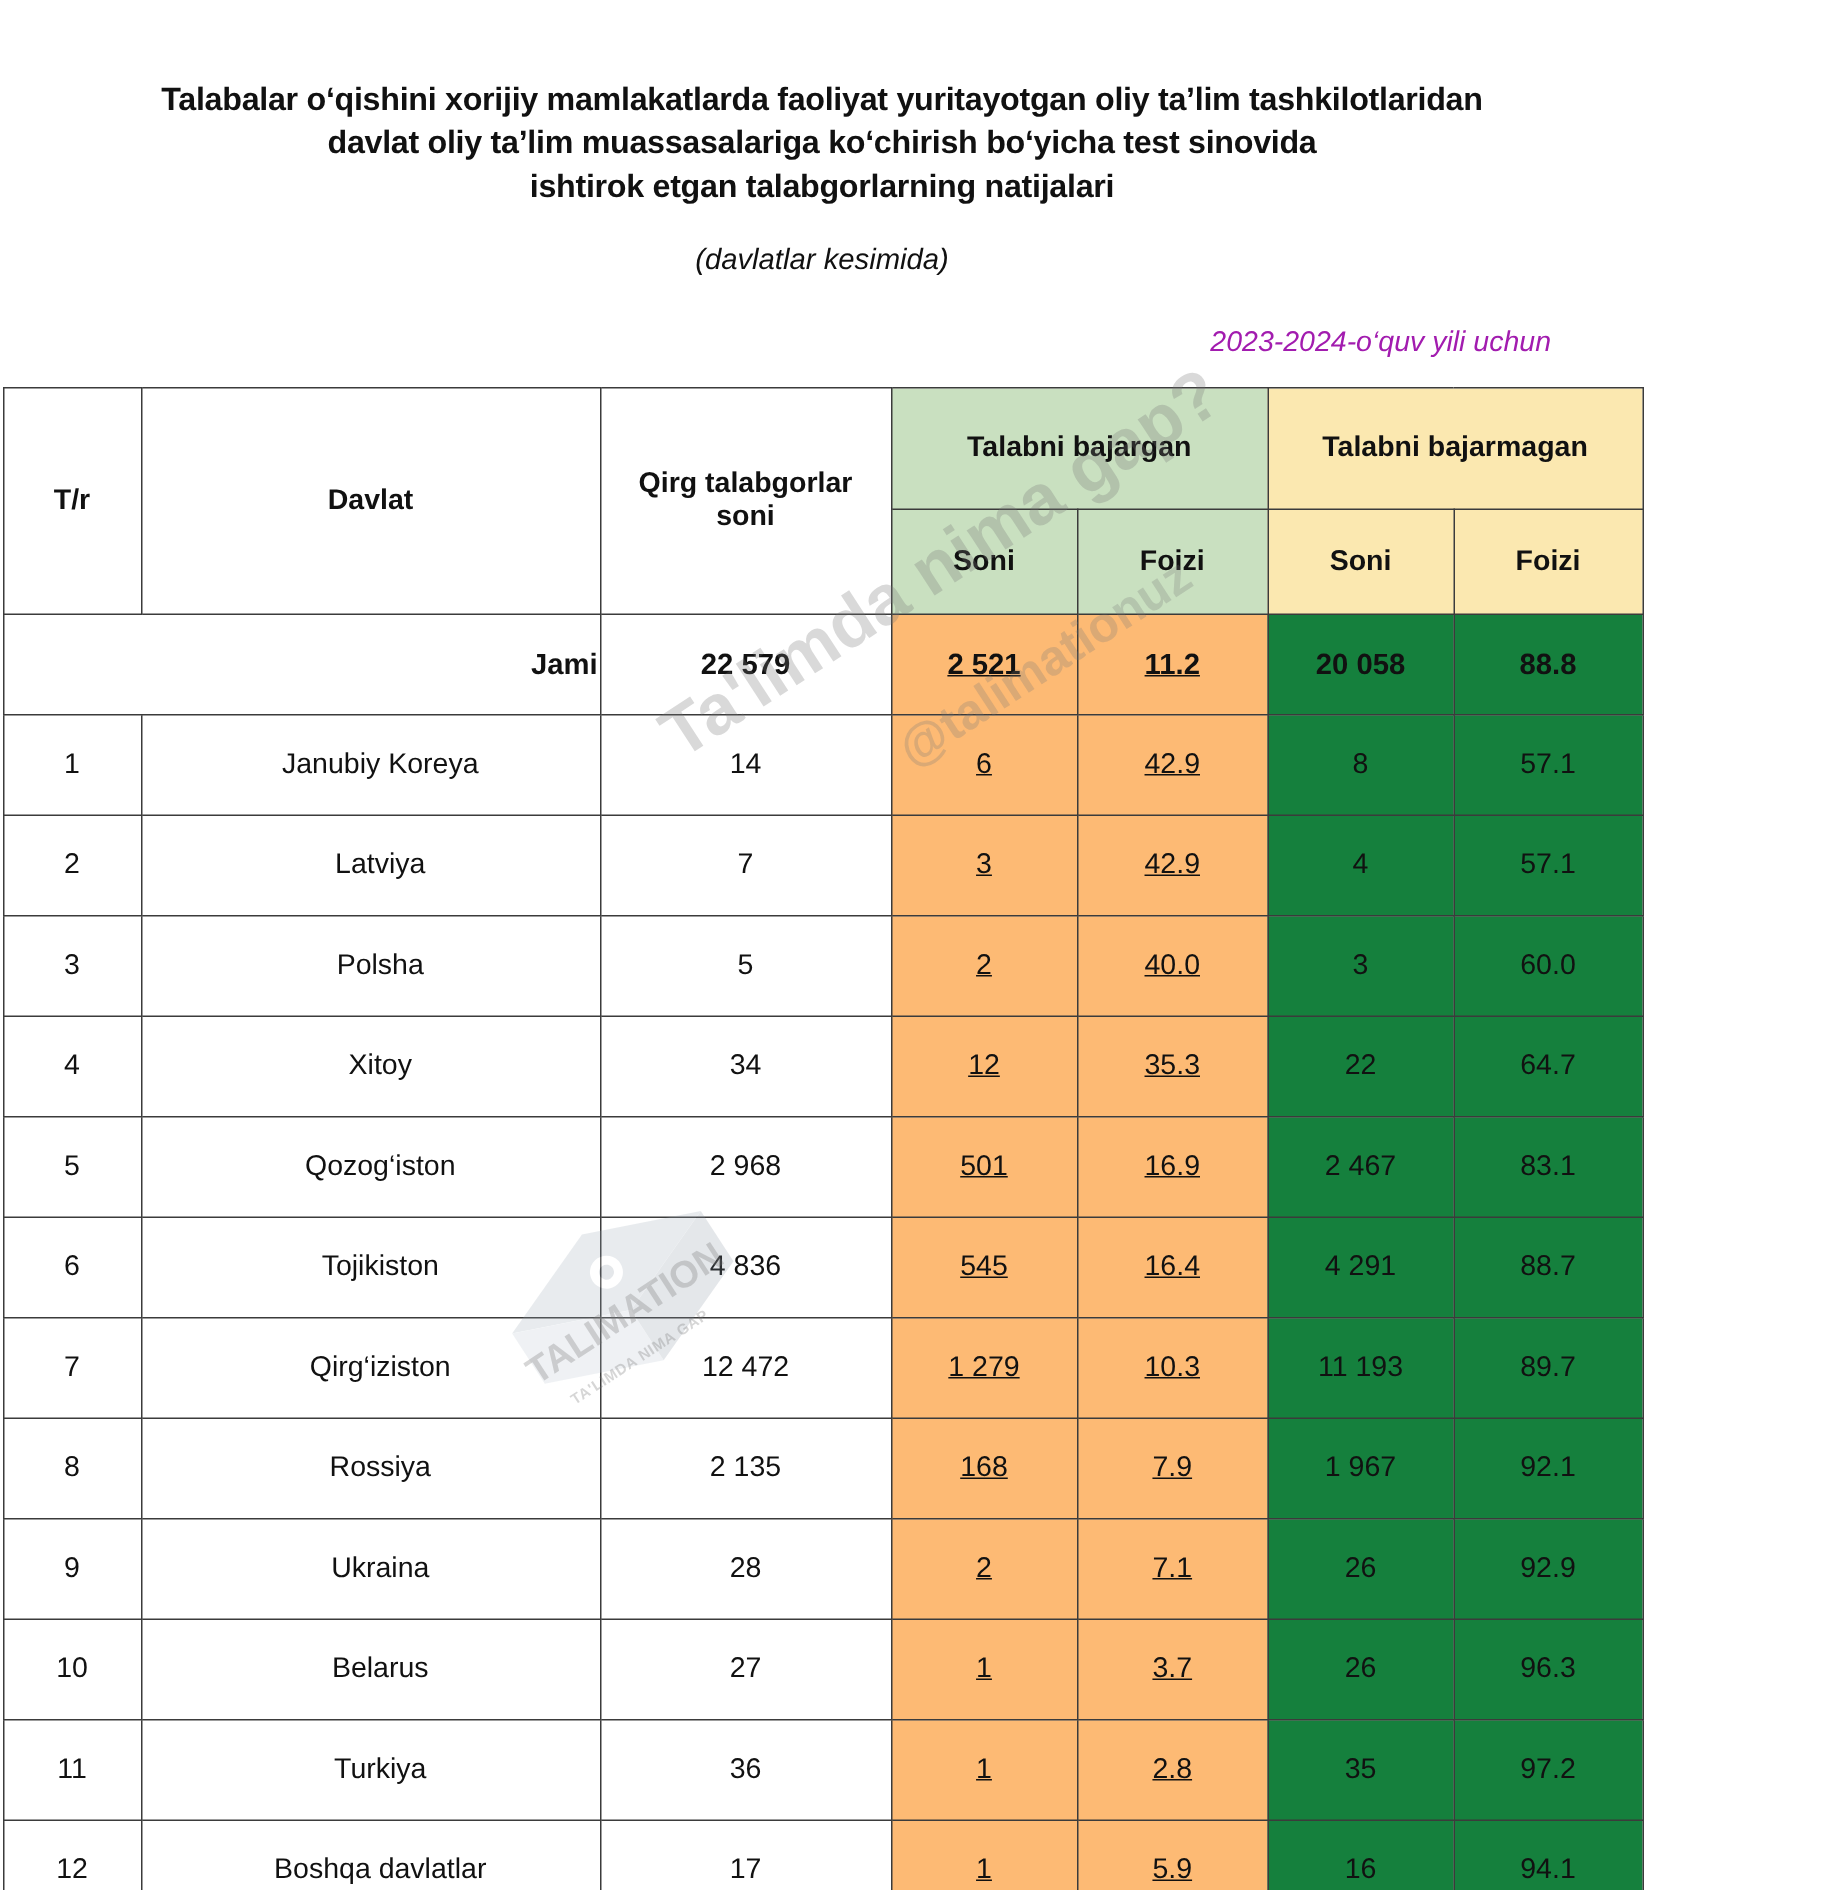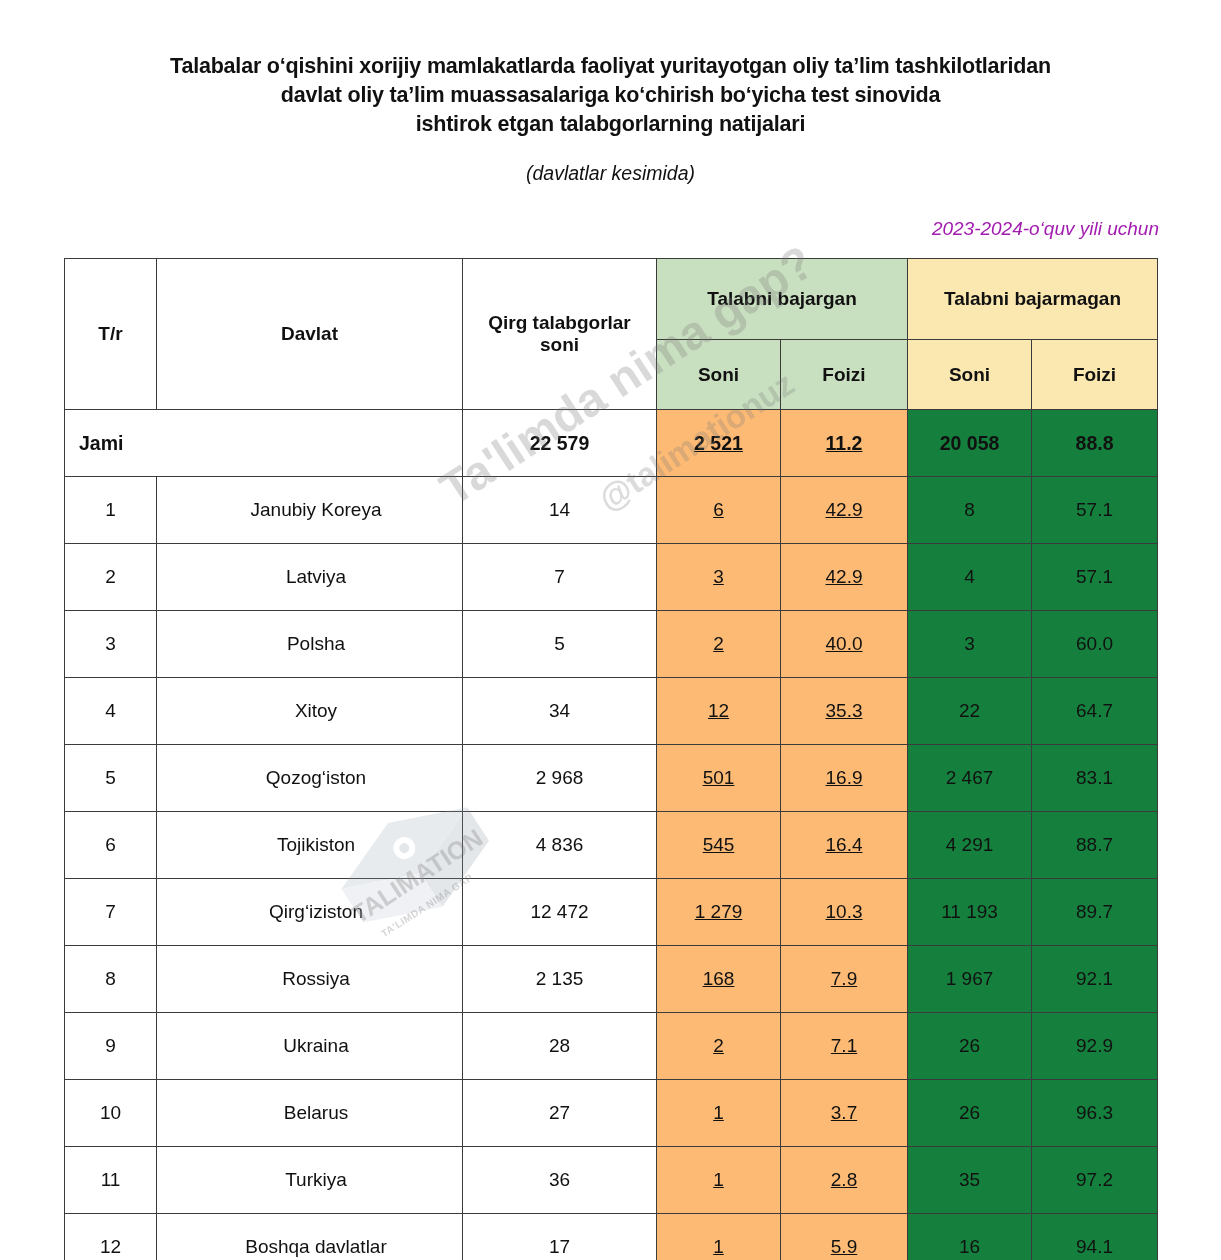--- a/index.html
+++ b/index.html
@@ -11,21 +11,21 @@
     width: 1221px;
     height: 1260px;
     font-family: "Liberation Sans", sans-serif;
     color: #111111;
     position: relative;
     overflow: hidden;
   }
 
   .page {
     position: relative;
-    width: 1221px;
+    width: 1096px;
     height: 1260px;
     box-sizing: border-box;
   }
 
   
   .title-block {
     padding-top: 52px;
     text-align: center;
   }
   .title-line {
@@ -100,21 +100,21 @@
 
   tr.head-row-1 th { height: 68px; }
   tr.head-row-2 th { height: 57px; }
 
   tr.total-row td {
     font-weight: bold;
     height: 64px;
     font-size: 19.5px;
   }
   tr.total-row td.name {
-    text-align: left;
+    text-align: right;
   }
 
   tbody tr.data-row td {
     height: 64px;
   }
   td.name {
     text-align: left;
     padding-left: 14px;
   }
   td.num {

